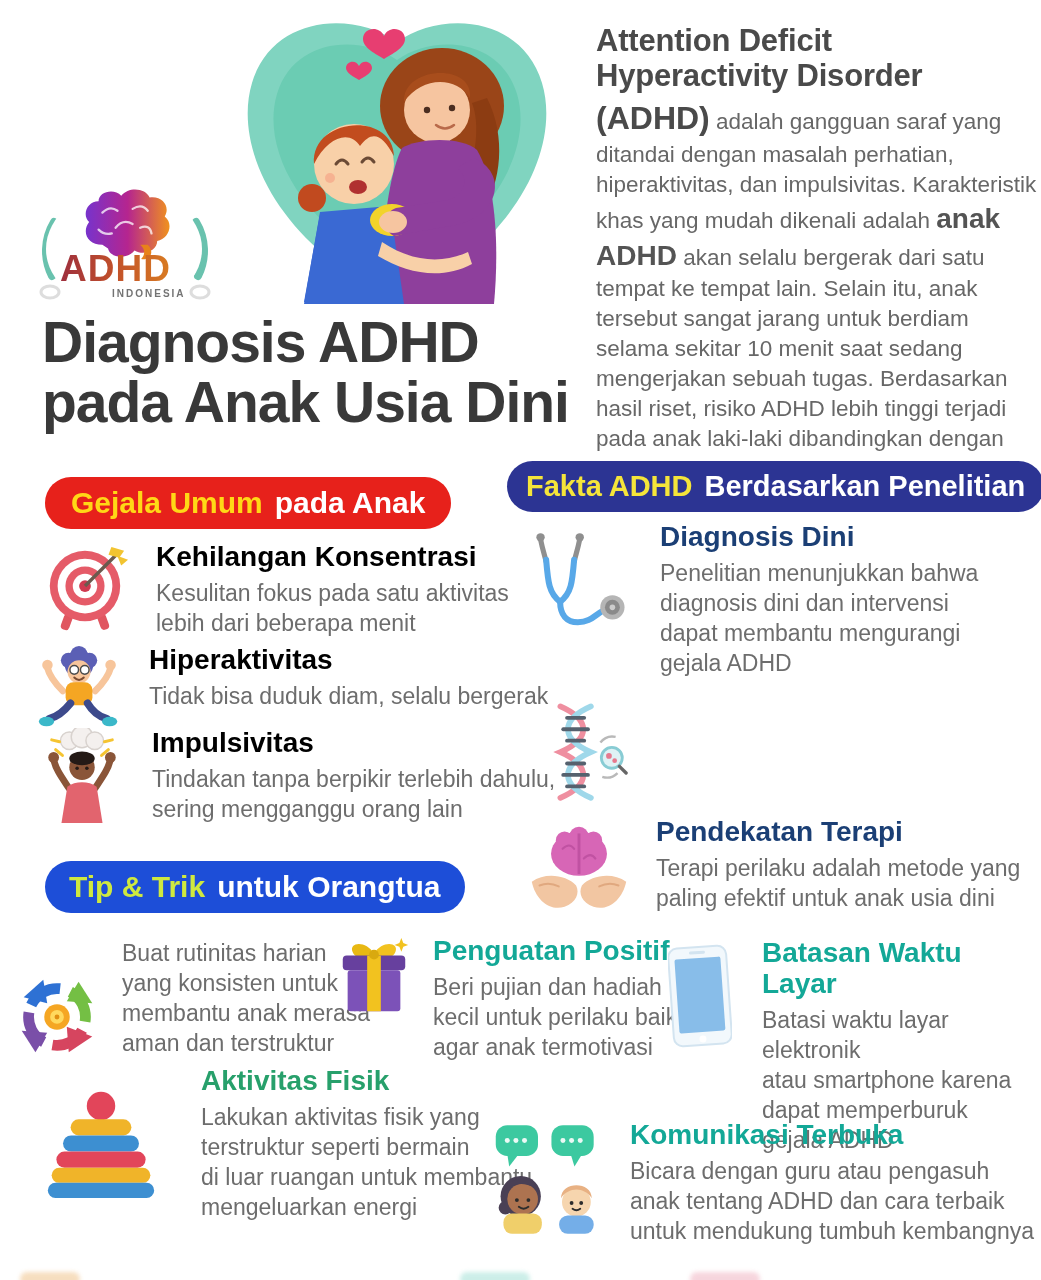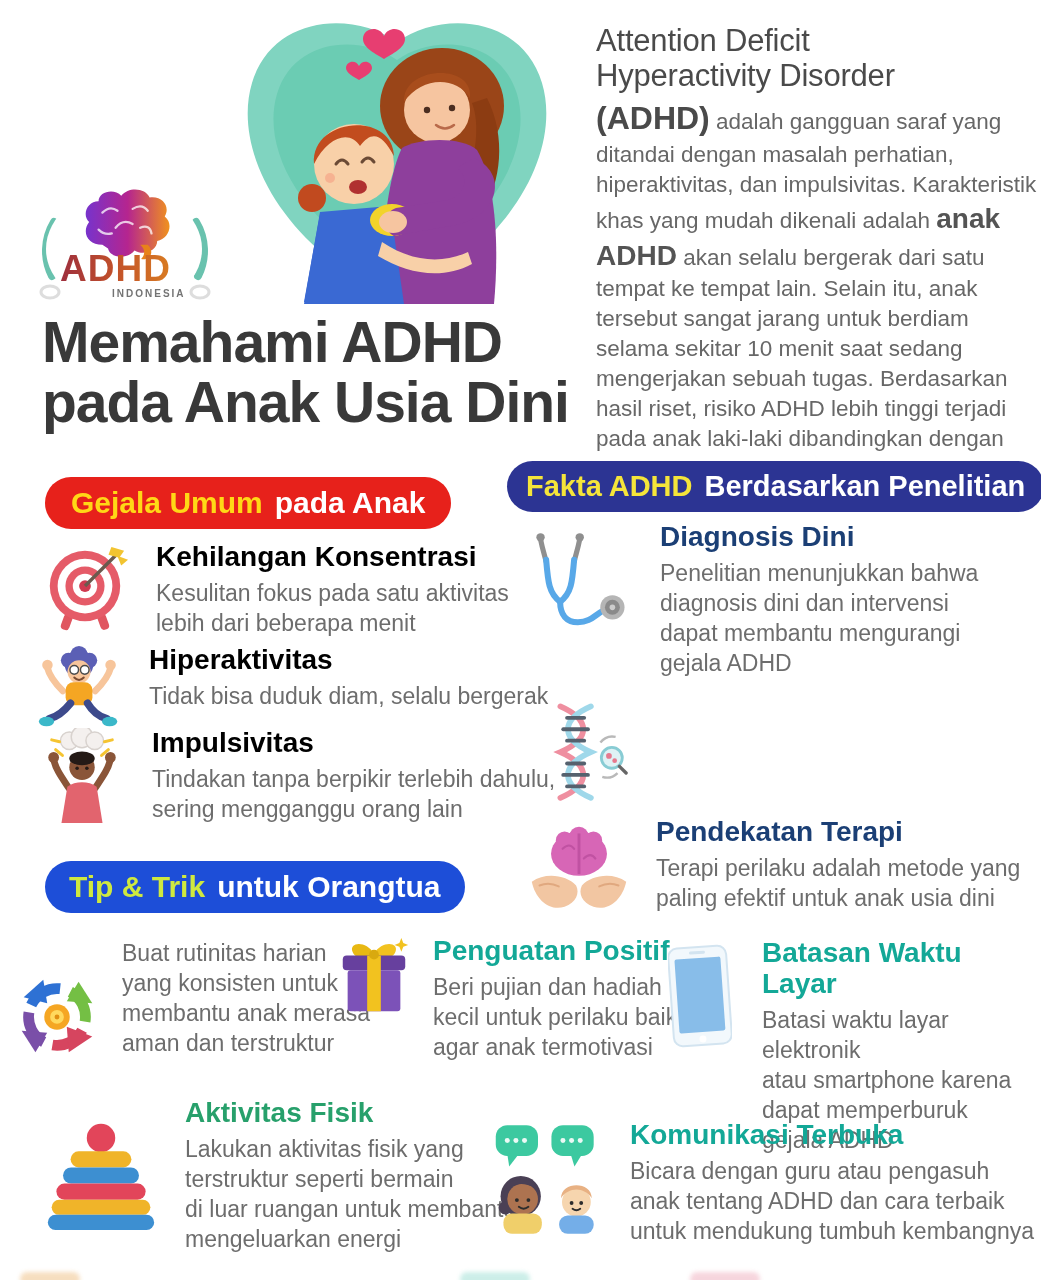--- a/index.html
+++ b/index.html
@@ -12,21 +12,21 @@
   .logo .arcs{position:absolute;left:0;top:0;}
   .logo .disc{position:absolute;left:12px;top:2px;width:156px;height:122px;background:#fff;border-radius:50%;}
   .logo .brain{position:absolute;left:40px;top:0px;}
   .logo-adhd{position:absolute;left:26px;top:62px;font-size:37px;font-weight:800;letter-spacing:1px;
              color:#b23a38;background:linear-gradient(90deg,#9e2f3e,#c2512a,#d97c22);
              -webkit-background-clip:text;background-clip:text;-webkit-text-fill-color:transparent;}
   .logo-sub{position:absolute;left:78px;top:102px;font-size:10px;font-weight:700;color:#737373;letter-spacing:2px;}
 
   
   .intro{left:596px;top:24px;width:446px;}
-  .intro-heading{font-size:31px;font-weight:400;color:#4a4a4a;line-height:1.12;letter-spacing:-0.2px;}
+  .intro-heading{font-size:31px;font-weight:700;color:#4a4a4a;line-height:1.12;letter-spacing:-0.2px;}
   .intro-body{margin:4px 0 0 0;font-size:22.5px;color:#676767;line-height:1.33;font-weight:500;}
   .b-adhd{font-size:32px;font-weight:800;color:#4a4a4a;}
   .b-anak{font-size:28px;font-weight:800;color:#545454;}
 
   
   .main-title{left:42px;top:312px;font-size:57px;font-weight:800;color:#393939;line-height:1.06;letter-spacing:-1px;}
 
   
   .badge{position:absolute;border-radius:36px;font-weight:800;white-space:nowrap;display:flex;gap:12px;align-items:center;}
   .badge-gejala{left:45px;top:477px;background:#e7211b;padding:9px 26px;font-size:30px;}
@@ -48,21 +48,21 @@
 
   .sym-1{left:40px;top:542px;gap:26px;}
   .sym-2{left:32px;top:645px;gap:22px;}
   .sym-3{left:38px;top:728px;gap:26px;}
   .fact-1{left:520px;top:522px;gap:28px;}
   .fact-2{left:528px;top:688px;gap:26px;}
   .fact-3{left:526px;top:817px;gap:24px;}
   .tip-1{left:8px;top:938px;gap:16px;}
   .tip-2{left:333px;top:936px;gap:18px;}
   .tip-3{left:668px;top:938px;gap:30px;}
-  .tip-4{left:45px;top:1098px;gap:28px;}
+  .tip-4{left:45px;top:1066px;gap:44px;}
   .tip-5{left:490px;top:1120px;gap:20px;}
 
   .mt6{margin-top:6px;} .mt12{margin-top:12px;} .mt20{margin-top:20px;} .mt28{margin-top:28px;}
 
   .smudge{position:absolute;bottom:-6px;height:14px;border-radius:7px;opacity:.35;filter:blur(2px);}
 </style>
 </head>
 <body>
 
 <div class="canvas">
@@ -134,21 +134,21 @@
 
   <div class="abs intro">
     <div class="intro-heading">
       <div>Attention Deficit</div>
       <div>Hyperactivity Disorder</div>
     </div>
     <p class="intro-body"><span class="b-adhd">(ADHD)</span><span> adalah gangguan saraf yang ditandai dengan masalah perhatian, hiperaktivitas, dan impulsivitas. Karakteristik khas yang mudah dikenali adalah </span><span class="b-anak">anak ADHD</span><span> akan selalu bergerak dari satu tempat ke tempat lain. Selain itu, anak tersebut sangat jarang untuk berdiam selama sekitar 10 menit saat sedang mengerjakan sebuah tugas. Berdasarkan hasil riset, risiko ADHD lebih tinggi terjadi pada anak laki-laki dibandingkan dengan perempuan.</span></p>
   </div>
 
   <div class="abs main-title">
-    <div>Memahami ADHD</div>
+    <div>Diagnosis ADHD</div>
     <div>pada Anak Usia Dini</div>
   </div>
 
   <div class="badge badge-gejala">
     <span class="hl">Gejala Umum</span>
     <span class="rest">pada Anak</span>
   </div>
   <div class="badge badge-fakta">
     <span class="hl">Fakta ADHD</span>
     <span class="rest">Berdasarkan Penelitian</span>

